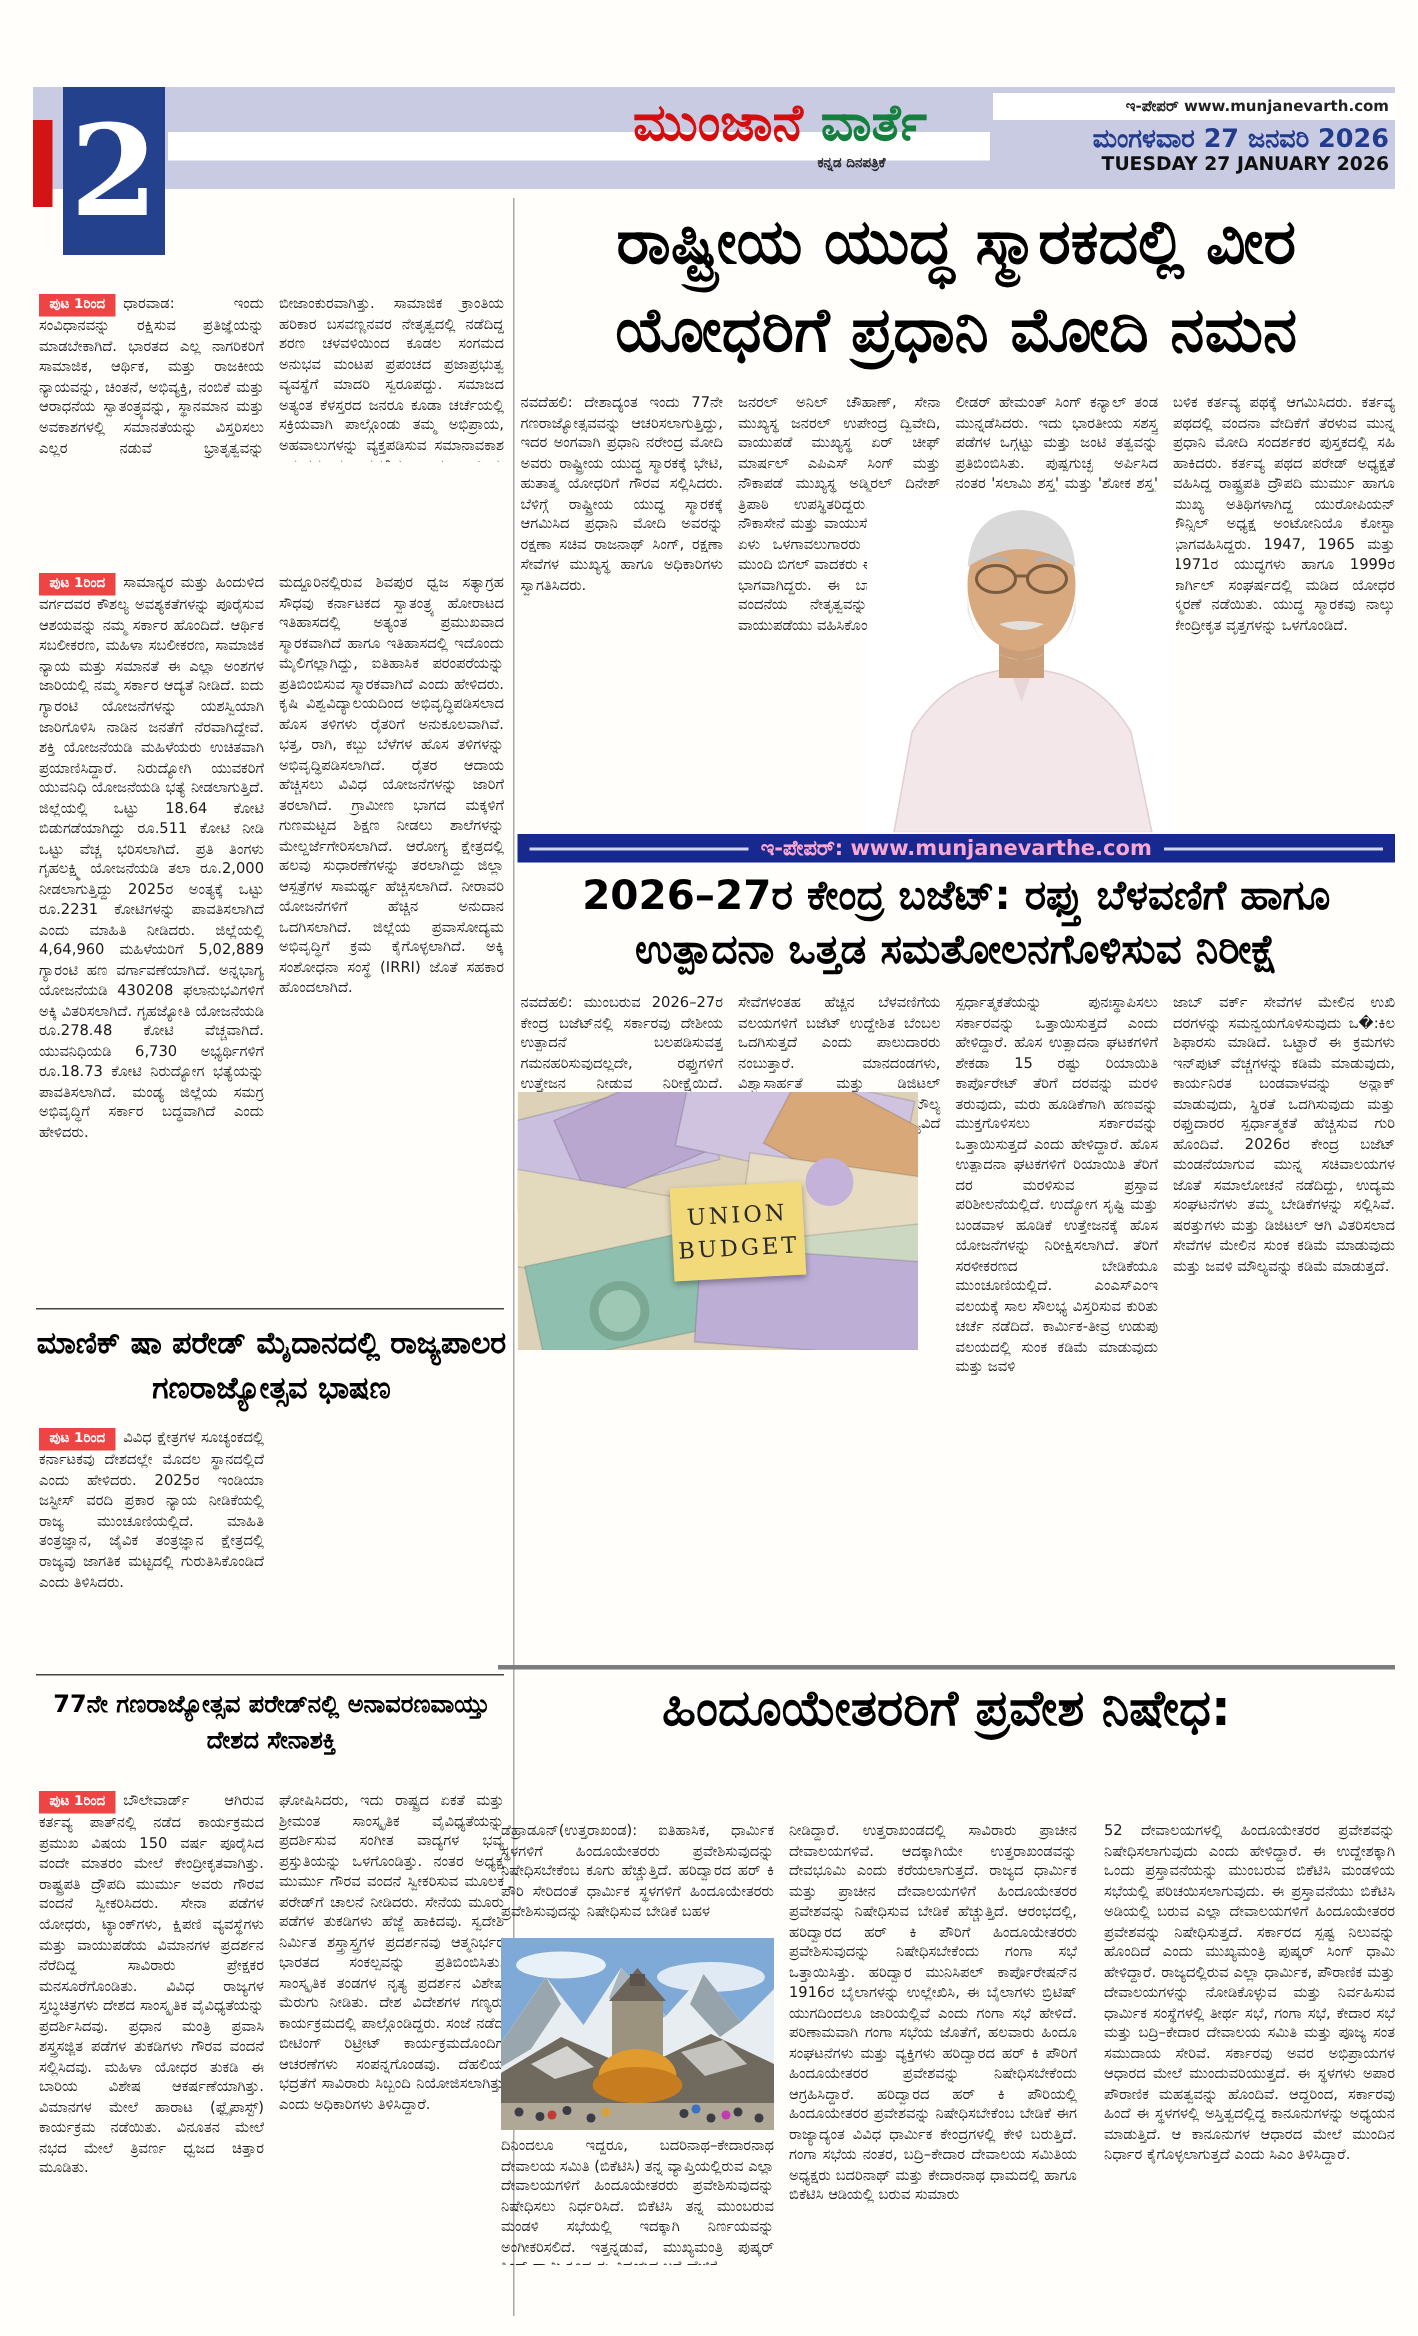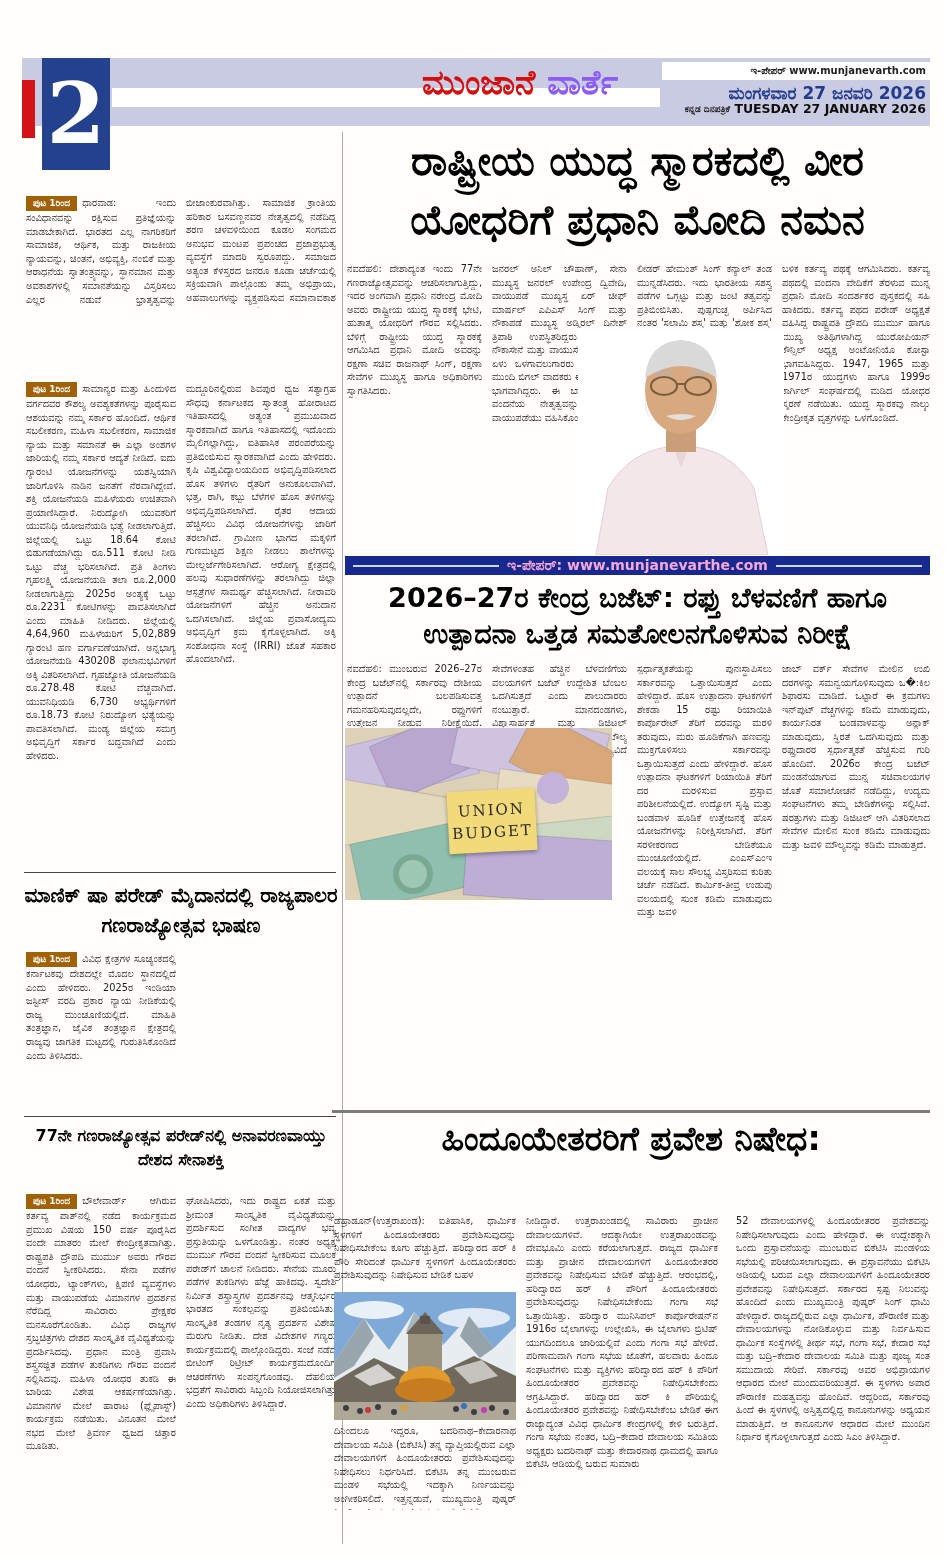--- a/index.html
+++ b/index.html
@@ -7,30 +7,30 @@
         font-family:"DejaVu Sans","Liberation Sans",sans-serif;color:#161616;overflow:hidden;}
   .abs{position:absolute;}
   
   #masthead-band{left:22px;top:58px;width:908px;height:68px;background:#c9cbe2;}
   #mast-white-strip{left:112px;top:88px;width:548px;height:19px;background:#ffffff;}
   #pagenum-box{left:42px;top:58px;width:68px;height:112px;background:#24418e;
                display:flex;align-items:center;justify-content:center;}
   #pagenum-box span{color:#fff;font-size:84px;font-weight:bold;font-family:"DejaVu Serif","Liberation Serif",serif;line-height:1;}
   #red-accent{left:22px;top:80px;width:13px;height:58px;background:#d41414;}
   #masthead-title{left:360px;top:64px;width:320px;text-align:center;font-weight:bold;font-size:34px;line-height:1.1;white-space:nowrap;}
-  #masthead-title .red{color:#d60d0d;} #masthead-title .blk{color:#8b5cf6;}
-  #masthead-tagline{left:570px;top:104px;width:160px;text-align:right;font-size:9px;font-weight:bold;color:#222;}
+  #masthead-title .red{color:#d60d0d;} #masthead-title .blk{color:#15803d;}
+  #masthead-tagline{left:545px;top:104px;width:160px;text-align:left;font-size:9px;font-weight:bold;color:#222;}
   #epaper-top{left:662px;top:62px;width:268px;height:18px;background:#fff;display:flex;align-items:center;justify-content:flex-end;
               font-size:10px;font-weight:bold;color:#222;padding-right:4px;box-sizing:border-box;}
   #date-kn{left:640px;top:83px;width:286px;text-align:right;font-size:17px;font-weight:bold;color:#233b8c;}
   #date-en{left:640px;top:101px;width:286px;text-align:right;font-size:12.5px;font-weight:bold;color:#101010;}
   
   .headline{font-weight:bold;text-align:center;color:#000;}
   .bodytext{font-size:9.8px;line-height:1.38;text-align:justify;color:#1b1b1b;overflow:hidden;}
-  .badge{display:inline-block;background:#a16207;color:#fff;font-size:9px;font-weight:bold;padding:1px 7px 2px;margin-right:5px;}
+  .badge{display:inline-block;background:#ef4444;color:#fff;font-size:9px;font-weight:bold;padding:1px 7px 2px;margin-right:5px;}
   .vrule{background:#a9a9a9;width:1px;}
   .hrule{background:#444;height:1px;}
   .hrule-thick{background:#7d7d7d;height:3px;}
   
   #epaper-strip{left:345px;top:556px;width:585px;height:19px;background:#17288f;display:flex;align-items:center;}
   #epaper-strip .line{flex:1;height:2px;background:#cfd6f2;margin:0 8px;}
   #epaper-strip .lbl{color:#f9a8d4;font-weight:bold;font-size:14px;white-space:nowrap;}
   
   .photo{overflow:hidden;}
   #budget-note{left:448px;top:790px;width:88px;height:62px;background:#f2da7a;transform:rotate(-3deg);

